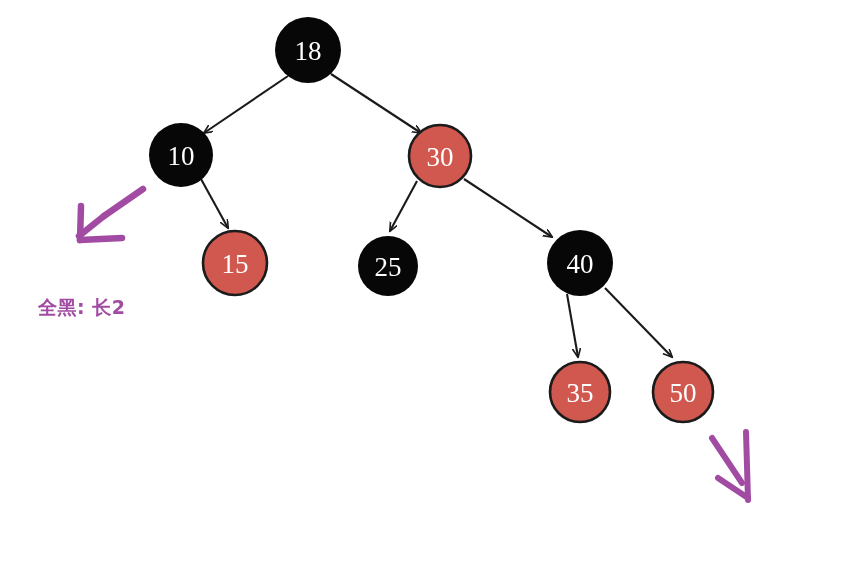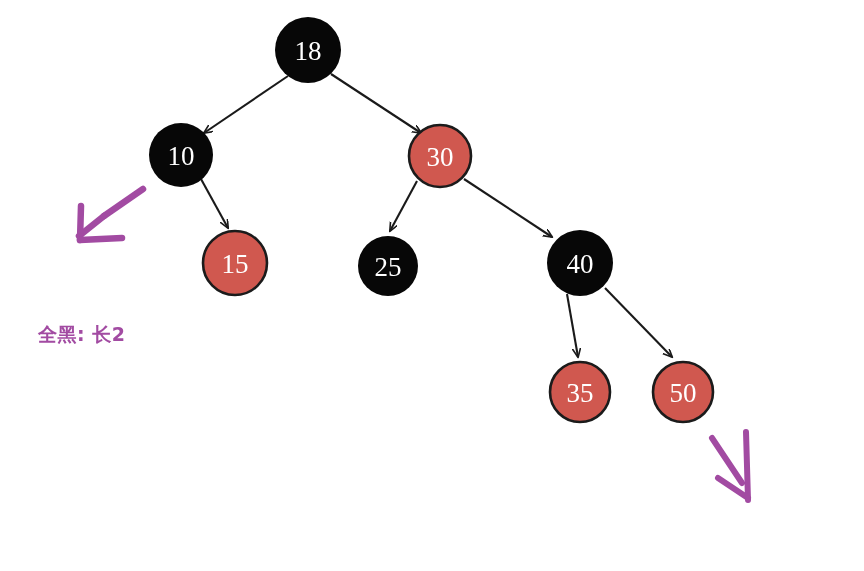--- a/index.html
+++ b/index.html
@@ -37,21 +37,20 @@
     letter-spacing: 0px;
   }
   .annot-text {
     position: absolute;
     font-family: "DejaVu Sans", sans-serif;
     font-weight: bold;
     font-size: 19px;
     color: #a24ba2;
     white-space: nowrap;
     letter-spacing: 0.5px;
-    margin-top: 27px;
   }
 </style>
 </head>
 <body>
 
 <div id="canvas">
 
   <svg class="tree-svg" viewBox="0 0 864 571">
     <defs>
       <marker id="arrowhead" markerWidth="11" markerHeight="11" refX="8.5" refY="4" orient="auto" markerUnits="userSpaceOnUse">

